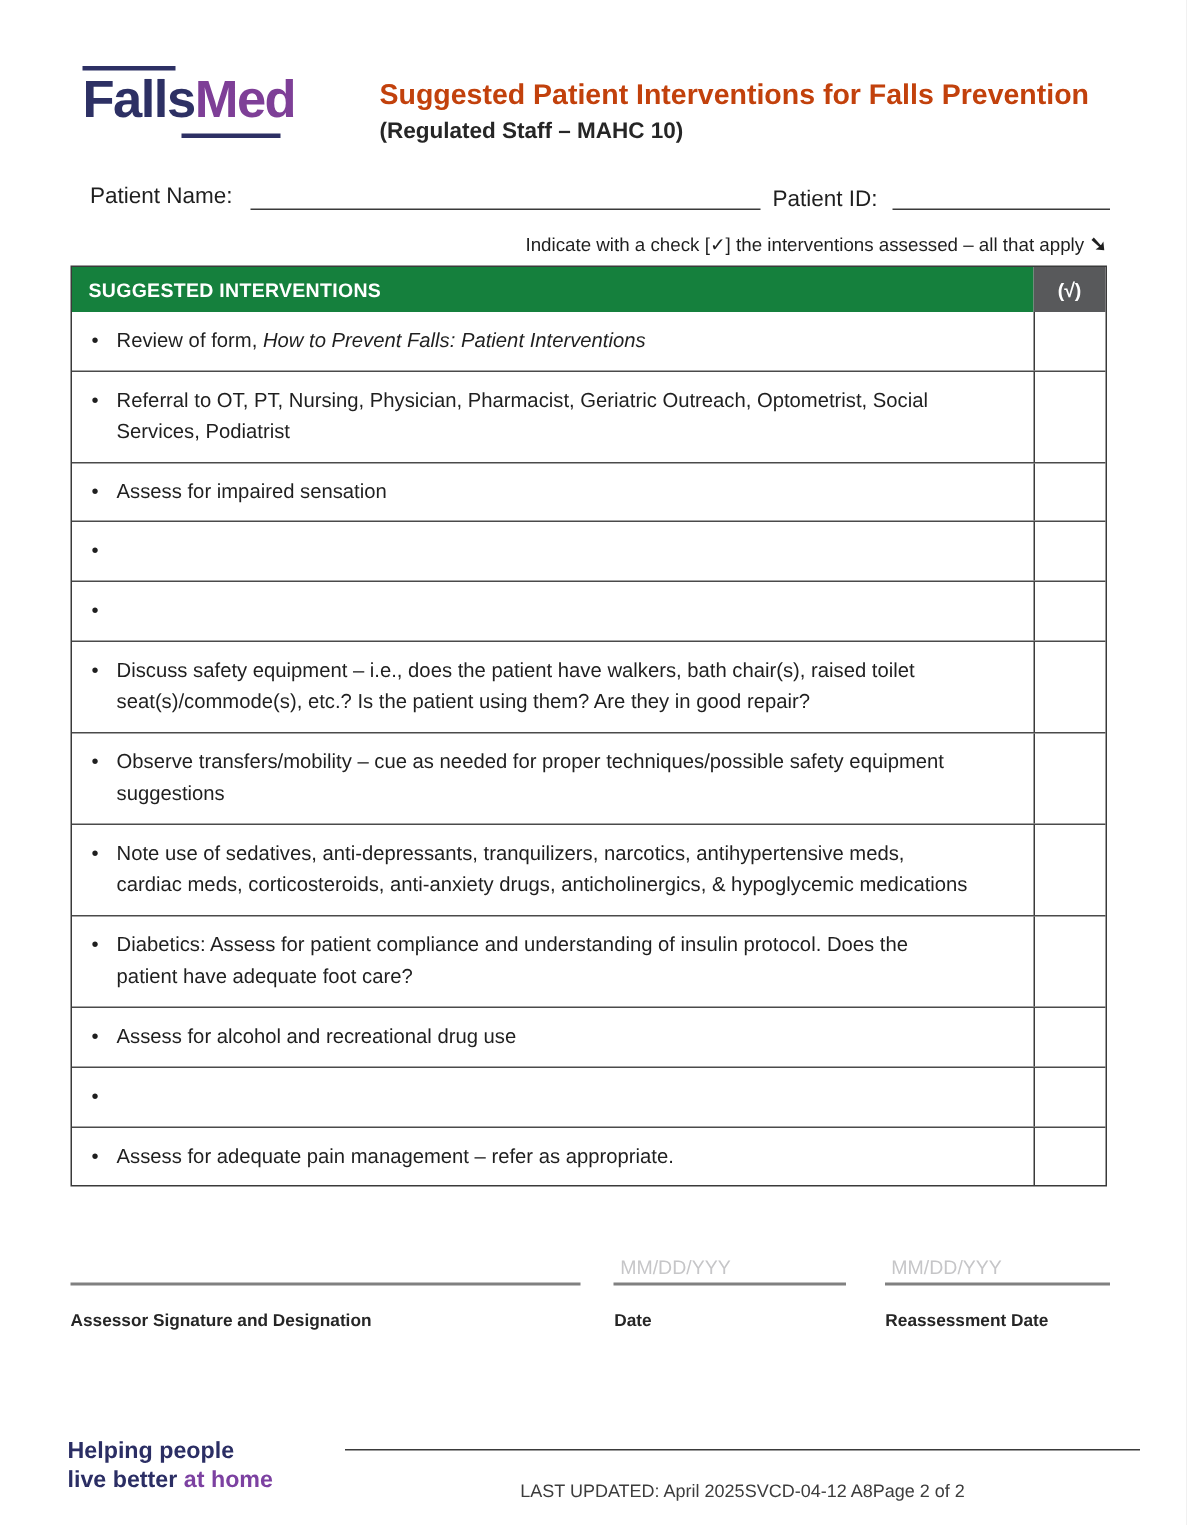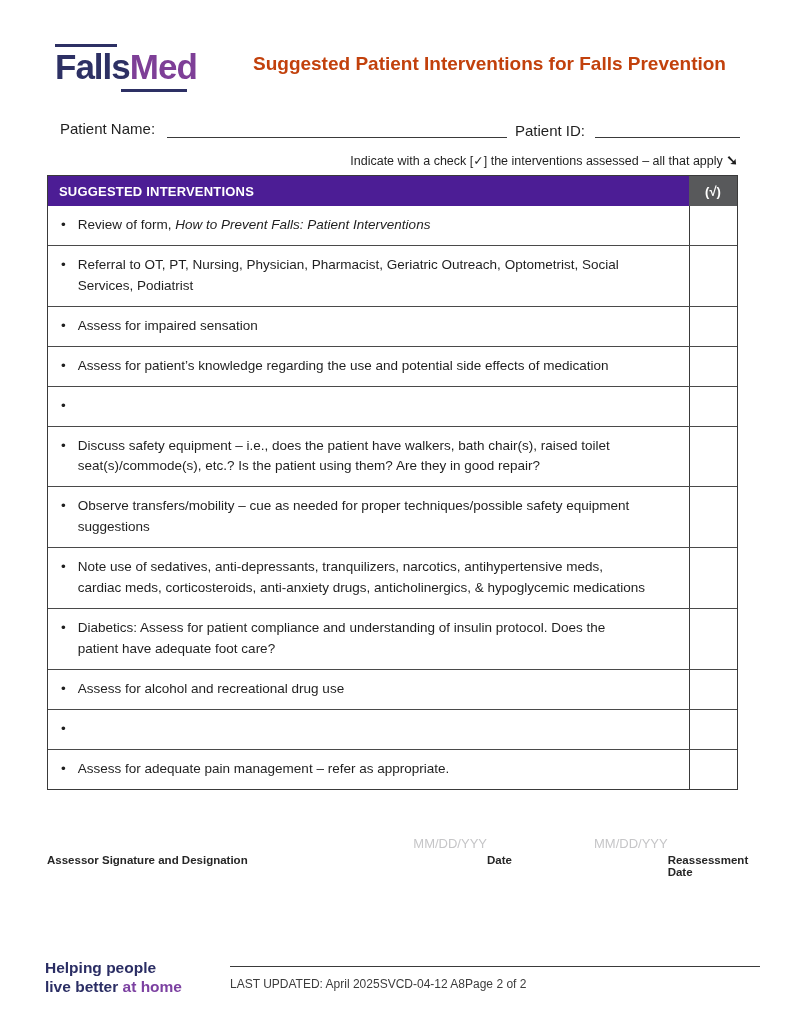--- a/index.html
+++ b/index.html
@@ -31,64 +31,65 @@
   .name-line { flex: 1 1 auto; margin: 0 8px 0 12px; }
   .id-label { padding-bottom: 0; position: relative; top: 2px; }
   .id-line { width: 145px; margin-left: 10px; }
   
   .instruction { text-align: right; margin: 13px 53px 0 0; font-size: 12.5px; color: #1f1f1f; padding-left: 45px; }
   .instruction .arrow { font-size: 14px; font-weight: bold; }
   
   .itable { margin: 7px 53px 0 47px; border: 1.5px solid #3a3a3a; }
   .thead { display: flex; }
   .th-main {
-    flex: 1 1 auto; background: #4c1d95; color: #ffffff;
+    flex: 1 1 auto; background: #15803d; color: #ffffff;
     font-size: 13px; font-weight: bold; letter-spacing: .2px;
     padding: 8px 12px 7px 11px;
   }
   .th-check {
     flex: 0 0 48px; background: #58595B; color: #ffffff;
     font-size: 13px; font-weight: bold; text-align: center;
     padding: 8px 0 7px 0;
   }
   .trow { display: flex; border-top: 1px solid #4a4a4a; }
   .trow:first-of-type { border-top: none; }
   .tcell-main { flex: 1 1 auto; padding: 9px 40px 9px 13px; font-size: 13.5px; line-height: 1.55; display: flex; }
   .bullet { flex: 0 0 auto; margin-right: 12px; }
   .rtext i { font-style: italic; }
   .tcell-check { flex: 0 0 48px; border-left: 1px solid #3a3a3a; }
   
   .sig-row { display: flex; margin: 46px 51px 0 47px; }
-  .sig-col { display: flex; flex-direction: row; }
+  .sig-col { display: flex; flex-direction: column; justify-content: center; }
   .sig-col-1 { width: 341px; margin-right: 22px; }
   .sig-col-2 { width: 155px; margin-right: 26px; }
   .sig-col-3 { width: 150px; }
   .date-placeholder { font-size: 13px; color: #c6c6c8; height: 18px; padding-left: 4px; }
   .sig-spacer { height: 18px; }
   .sig-line { border-bottom: 2px solid #808080; }
   .sig-label { font-size: 11.5px; font-weight: bold; margin-top: 18px; color: #262626; }
   
   .tagline { position: absolute; left: 45px; top: 958px; font-size: 15.5px; font-weight: bold; line-height: 1.25; }
   .tagline .navy { color: #2B2E64; }
   .tagline .purple { color: #7C41A1; }
-  .footer-bar { position: absolute; left: 230px; top: 966px; width: 530px; border-top: 1.5px solid #3a3a3a; padding-top: 10px; display: flex; justify-content: flex-start; font-size: 12px; color: #3c3c3c; }
+  .footer-bar { position: absolute; left: 230px; top: 966px; width: 530px; border-top: 1.5px solid #3a3a3a; padding-top: 20px; display: flex; justify-content: center; font-size: 12px; color: #3c3c3c; }
 </style>
 </head>
 <body>
 
 <div class="page">
 
   <div class="header">
     <div class="logo">
       <div class="logo-line-top"></div>
       <div class="logo-text"><span class="logo-para">Falls</span><span class="logo-med">Med</span></div>
       <div class="logo-line-bottom"></div>
     </div>
     <div class="title-block">
       <div class="title">Suggested Patient Interventions for Falls Prevention</div>
+      <div class="subtitle">(Regulated Staff – MAHC 10)</div>
     </div>
   </div>
 
   <div class="patient-row">
     <span class="field-label">Patient Name:</span>
     <span class="blank-line name-line"></span>
     <span class="field-label id-label">Patient ID:</span>
     <span class="blank-line id-line"></span>
   </div>
 
@@ -120,21 +121,20 @@
         <div class="trow">
           <div class="tcell-main">
             <span class="bullet">•</span>
             <span class="rtext">Assess for impaired sensation</span>
           </div>
           <div class="tcell-check"></div>
         </div>
         <div class="trow">
           <div class="tcell-main">
             <span class="bullet">•</span>
-            <span class="rtext">Assess for patient’s knowledge regarding the use and potential side effects of medication</span>
           </div>
           <div class="tcell-check"></div>
         </div>
         <div class="trow">
           <div class="tcell-main">
             <span class="bullet">•</span>
           </div>
           <div class="tcell-check"></div>
         </div>
         <div class="trow">

